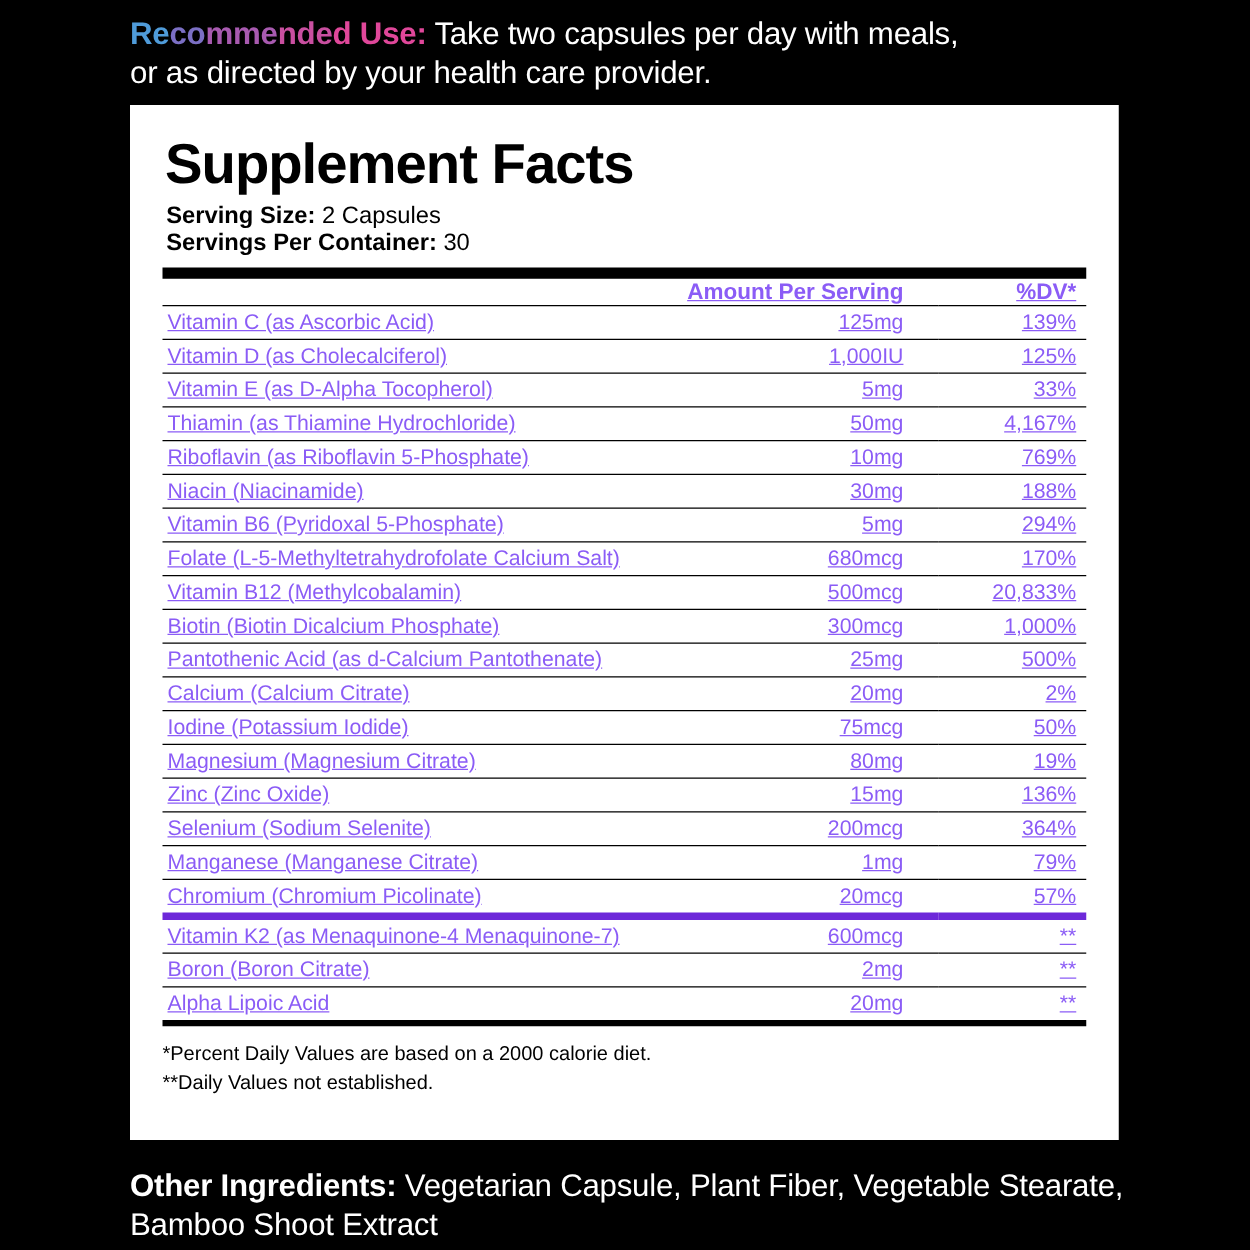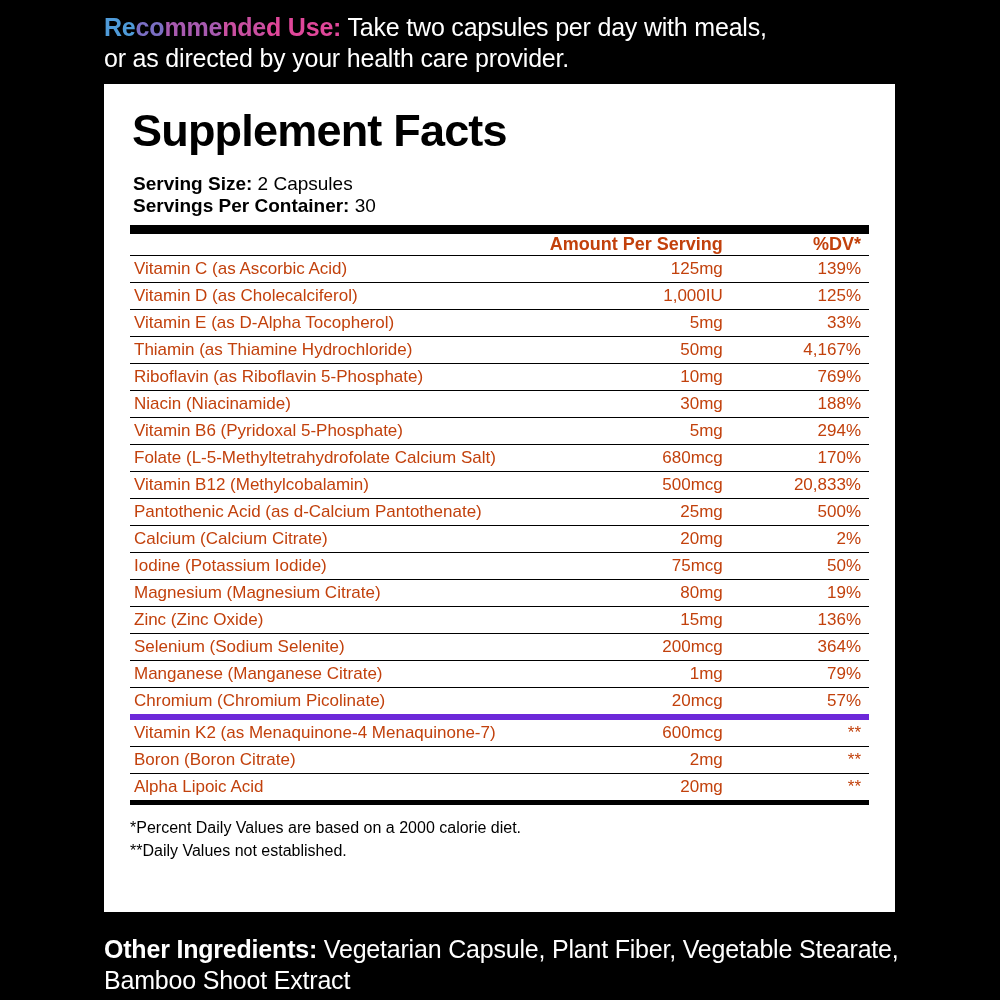--- a/index.html
+++ b/index.html
@@ -50,21 +50,21 @@
     box-sizing: border-box;
     padding: 14px 26px 10px 26px;
   }
 
   .sf-title {
     font-size: 45px;
     font-weight: bold;
     color: #000;
     letter-spacing: -0.8px;
     line-height: 58px;
-    margin: 4px 0 13px 2px;
+    margin: 4px 0 2px 2px;
   }
 
   .serving-lines {
     font-size: 19px;
     color: #000;
     line-height: 22px;
     margin-left: 3px;
   }
   .serving-lines .bold { font-weight: bold; }
 
@@ -75,21 +75,22 @@
   }
   .rule-mid {
     height: 5px;
     background: #000;
   }
 
   table.facts {
     width: 100%;
     border-collapse: collapse;
     font-size: 17px;
-    color: #c2410c;
+    color: #8b5cf6;
+    text-decoration: underline;
   }
   table.facts td, table.facts th {
     padding: 0;
     vertical-align: bottom;
   }
   .hdr-row th {
     font-weight: bold;
     font-size: 18px;
     padding: 2px 0 3px 0;
     text-align: right;
@@ -204,20 +205,25 @@
             <td class="col-name">Folate (L-5-Methyltetrahydrofolate Calcium Salt)</td>
             <td class="col-amt">680mcg</td>
             <td class="col-dv">170%</td>
           </tr>
           <tr class="item">
             <td class="col-name">Vitamin B12 (Methylcobalamin)</td>
             <td class="col-amt">500mcg</td>
             <td class="col-dv">20,833%</td>
           </tr>
           <tr class="item">
+            <td class="col-name">Biotin (Biotin Dicalcium Phosphate)</td>
+            <td class="col-amt">300mcg</td>
+            <td class="col-dv">1,000%</td>
+          </tr>
+          <tr class="item">
             <td class="col-name">Pantothenic Acid (as d-Calcium Pantothenate)</td>
             <td class="col-amt">25mg</td>
             <td class="col-dv">500%</td>
           </tr>
           <tr class="item">
             <td class="col-name">Calcium (Calcium Citrate)</td>
             <td class="col-amt">20mg</td>
             <td class="col-dv">2%</td>
           </tr>
           <tr class="item">

